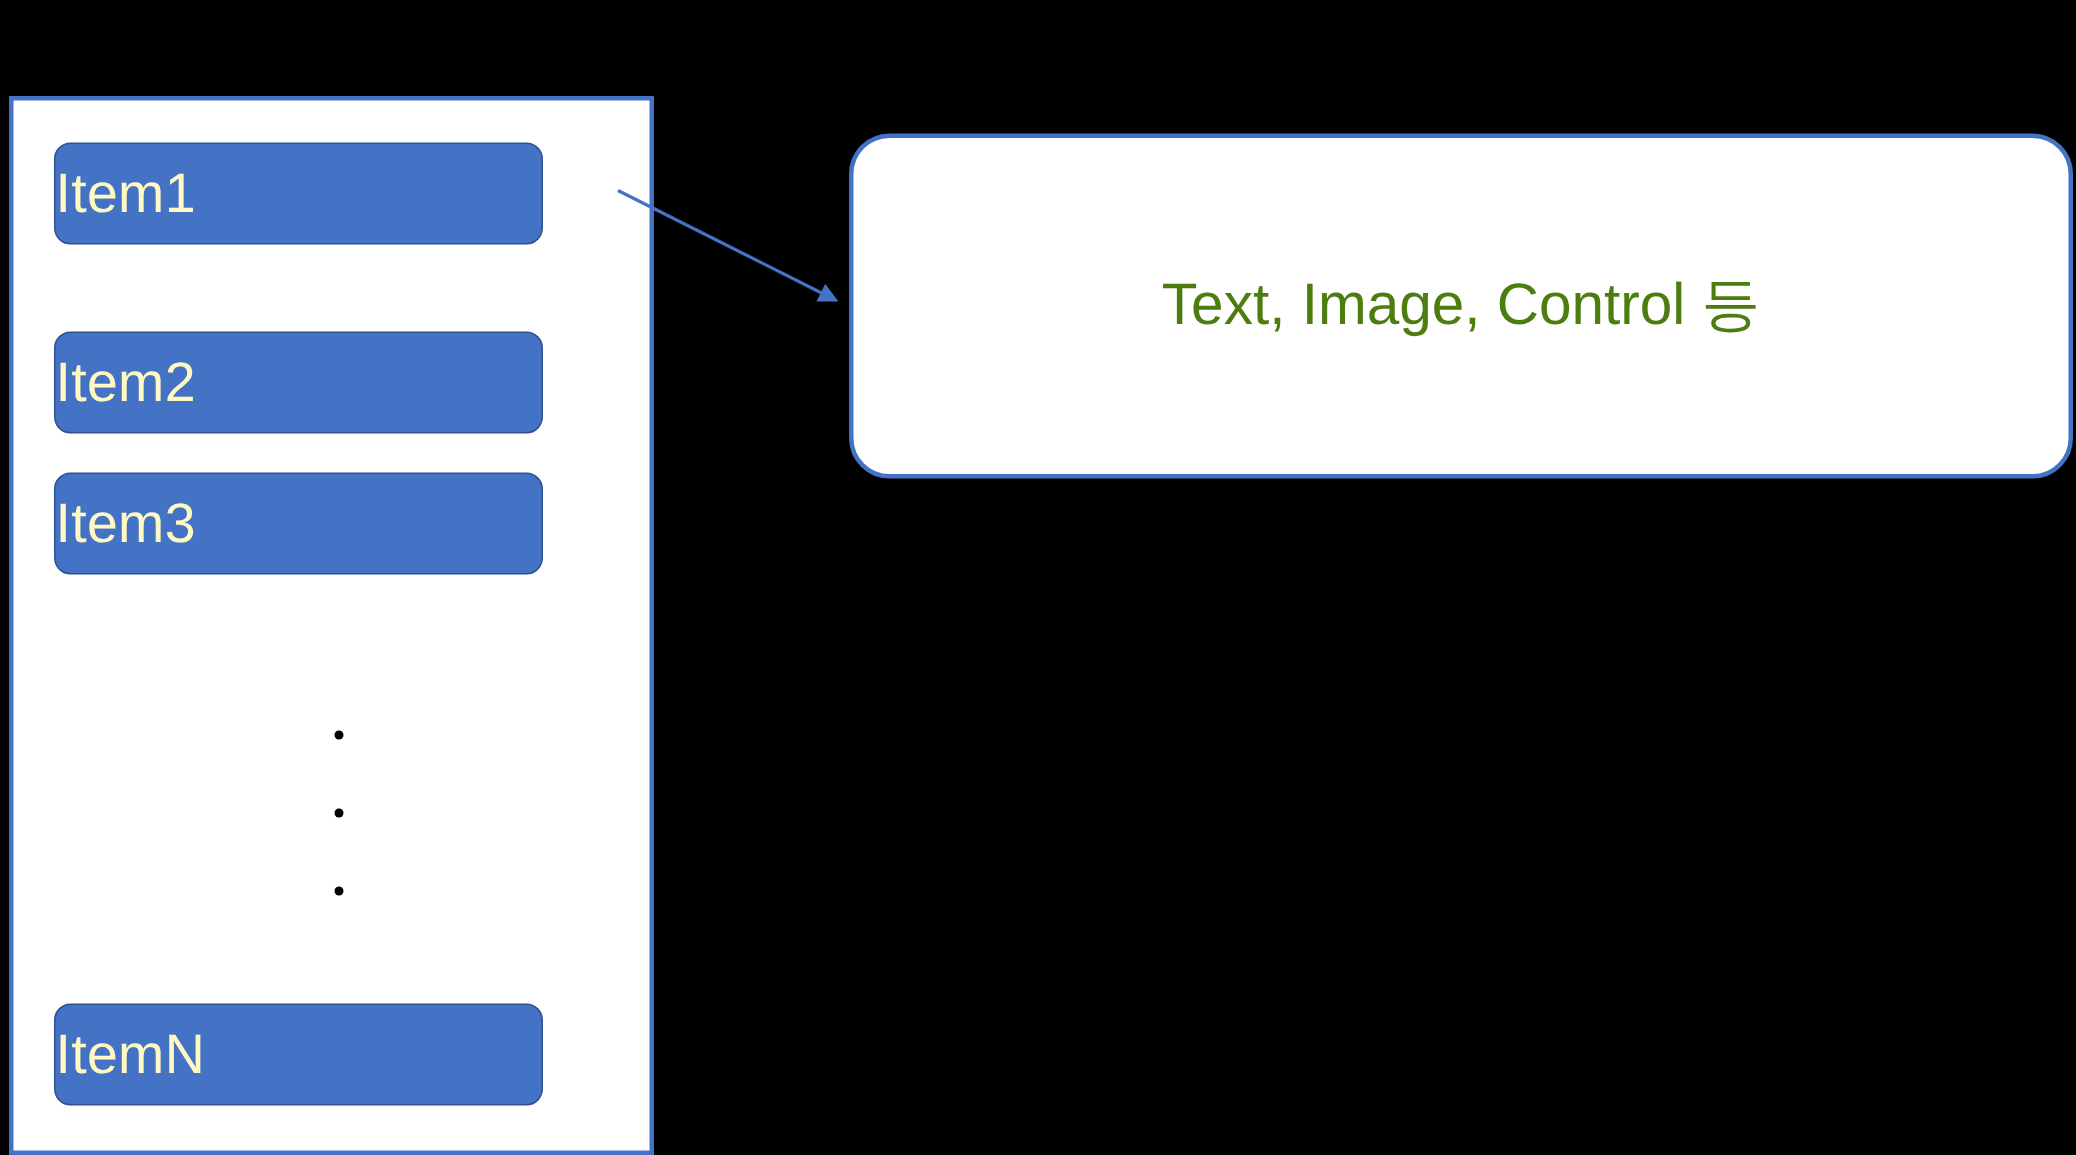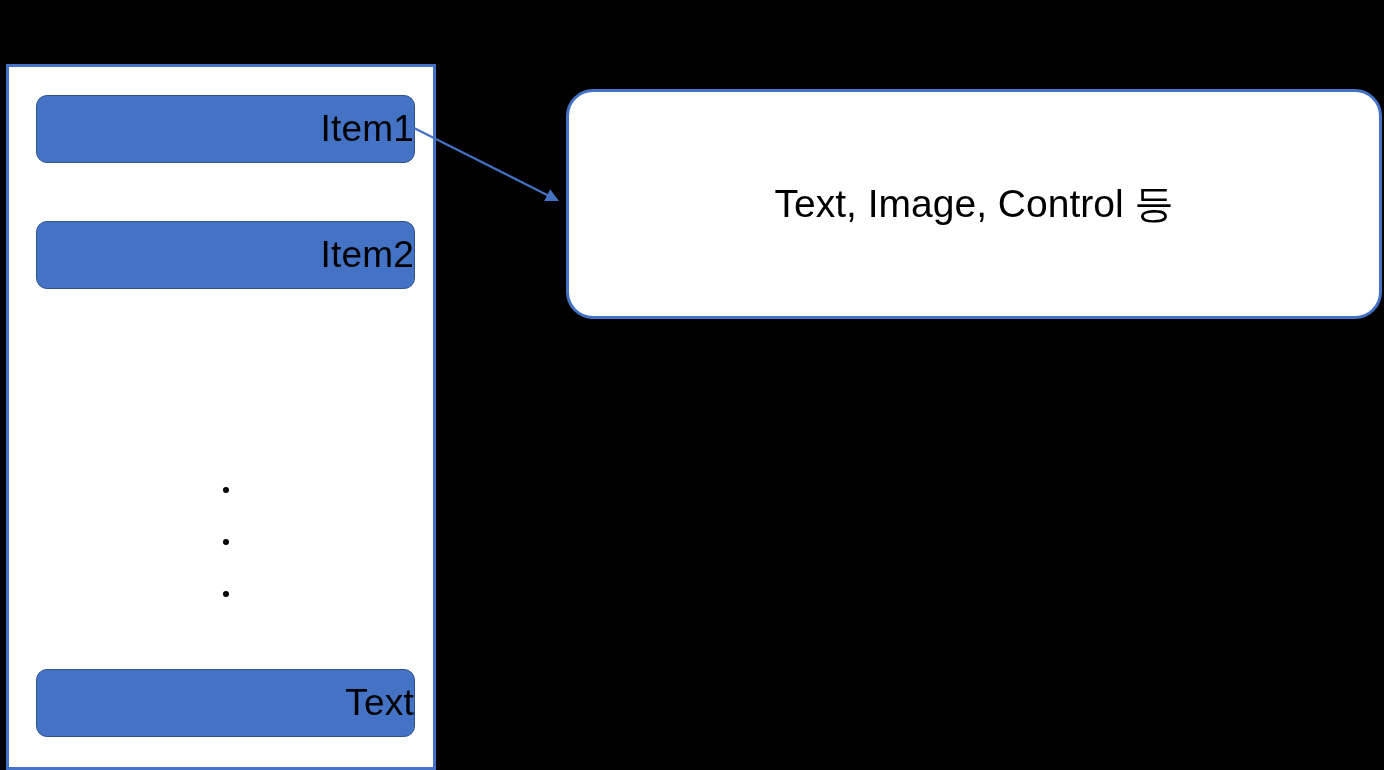--- a/index.html
+++ b/index.html
@@ -24,30 +24,30 @@
     width: 430px;
     height: 706px;
     background: #FFFFFF;
     border: 3px solid #4472C4;
     box-sizing: border-box;
   }
 
   .list-item {
     position: absolute;
     left: 27px;
-    width: 379px;
+    width: 326px;
     height: 68px;
     background: #4472C4;
     border: 1px solid #2F528F;
     border-radius: 11px;
     box-sizing: border-box;
     display: flex;
     align-items: center;
-    justify-content: flex-end;
-    color: #000000;
+    justify-content: flex-start;
+    color: #fef9c3;
     font-size: 37px;
     font-weight: 400;
     letter-spacing: 0.2px;
     line-height: 1;
     cursor: pointer;
     user-select: none;
   }
 
   .list-item-label {
     display: block;
@@ -89,21 +89,21 @@
     height: 230px;
     background: #FFFFFF;
     border: 3px solid #4472C4;
     border-radius: 27px;
     box-sizing: border-box;
     display: flex;
     align-items: center;
     justify-content: center;
   }
   #detail-text {
-    color: #000000;
+    color: #4d7c0f;
     font-size: 39px;
     font-weight: 400;
     line-height: 1;
     text-align: center;
     transform: translateY(-1px);
   }
 
   
   #connector {
     position: absolute;
@@ -123,29 +123,32 @@
   <div id="list-panel">
 
     <div class="list-item" id="item-1">
       <span class="list-item-label">Item1</span>
     </div>
 
     <div class="list-item" id="item-2">
       <span class="list-item-label">Item2</span>
     </div>
 
+    <div class="list-item" id="item-3">
+      <span class="list-item-label">Item3</span>
+    </div>
 
     <div id="ellipsis">
       <span class="dot"></span>
       <span class="dot"></span>
       <span class="dot"></span>
     </div>
 
     <div class="list-item" id="item-n">
-      <span class="list-item-label">Text</span>
+      <span class="list-item-label">ItemN</span>
     </div>
 
   </div>
 
   <div id="detail-panel">
     <span id="detail-text">Text, Image, Control 등</span>
   </div>
 
   <svg id="connector" viewBox="0 0 1384 770" xmlns="http://www.w3.org/2000/svg">
     <defs>

